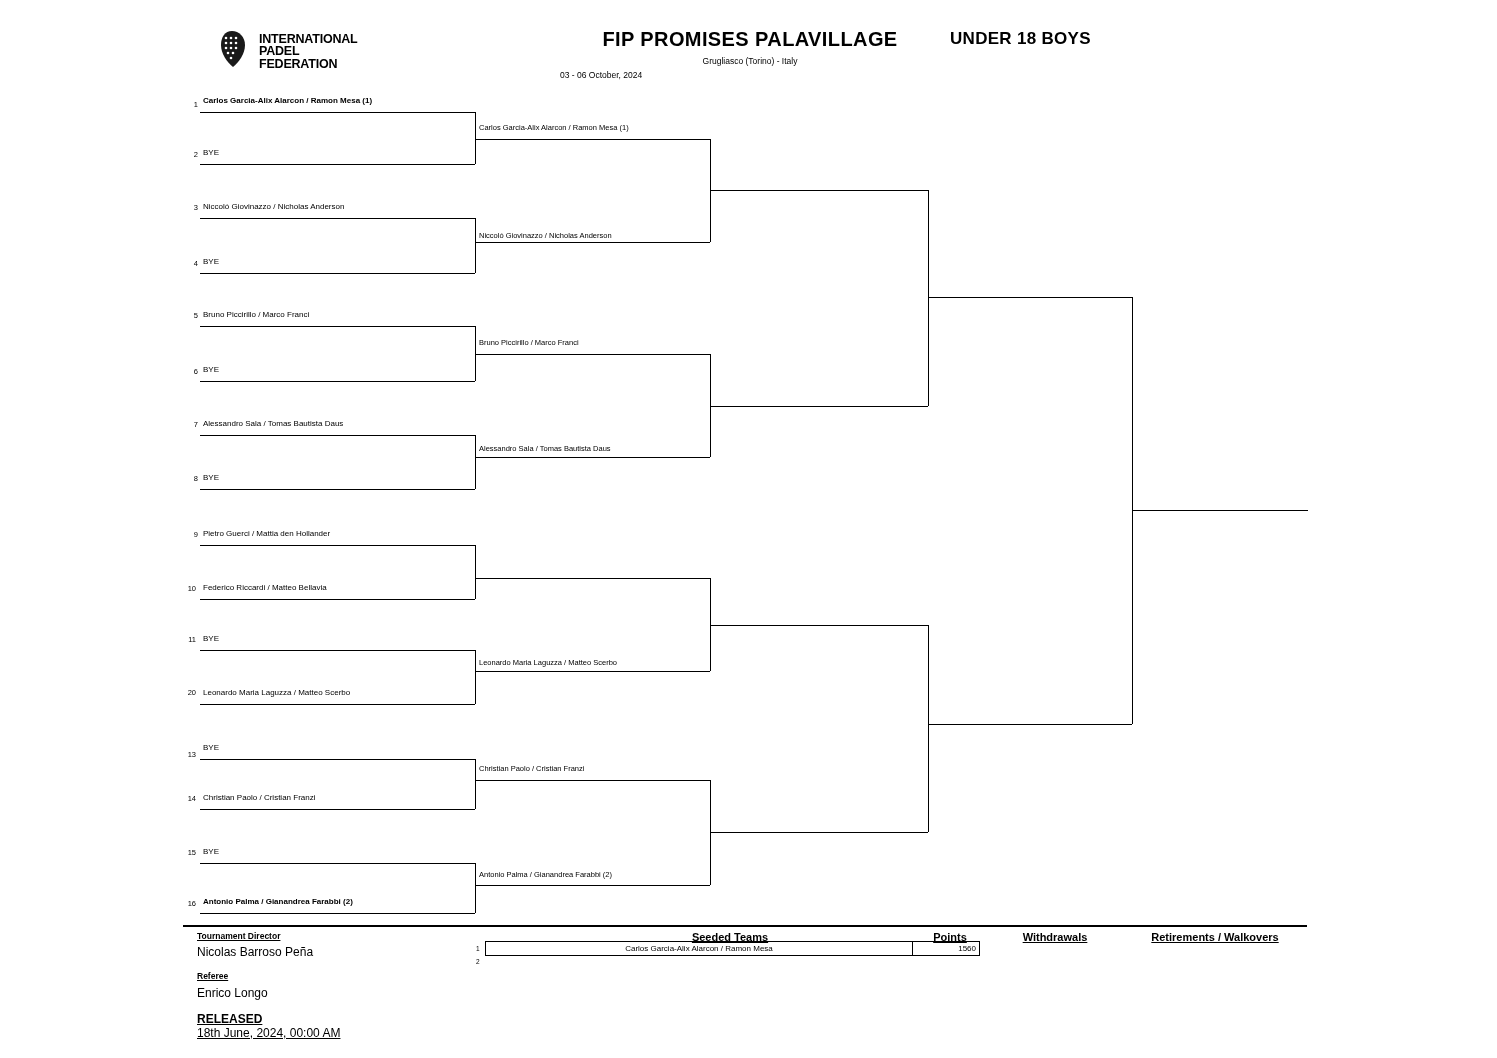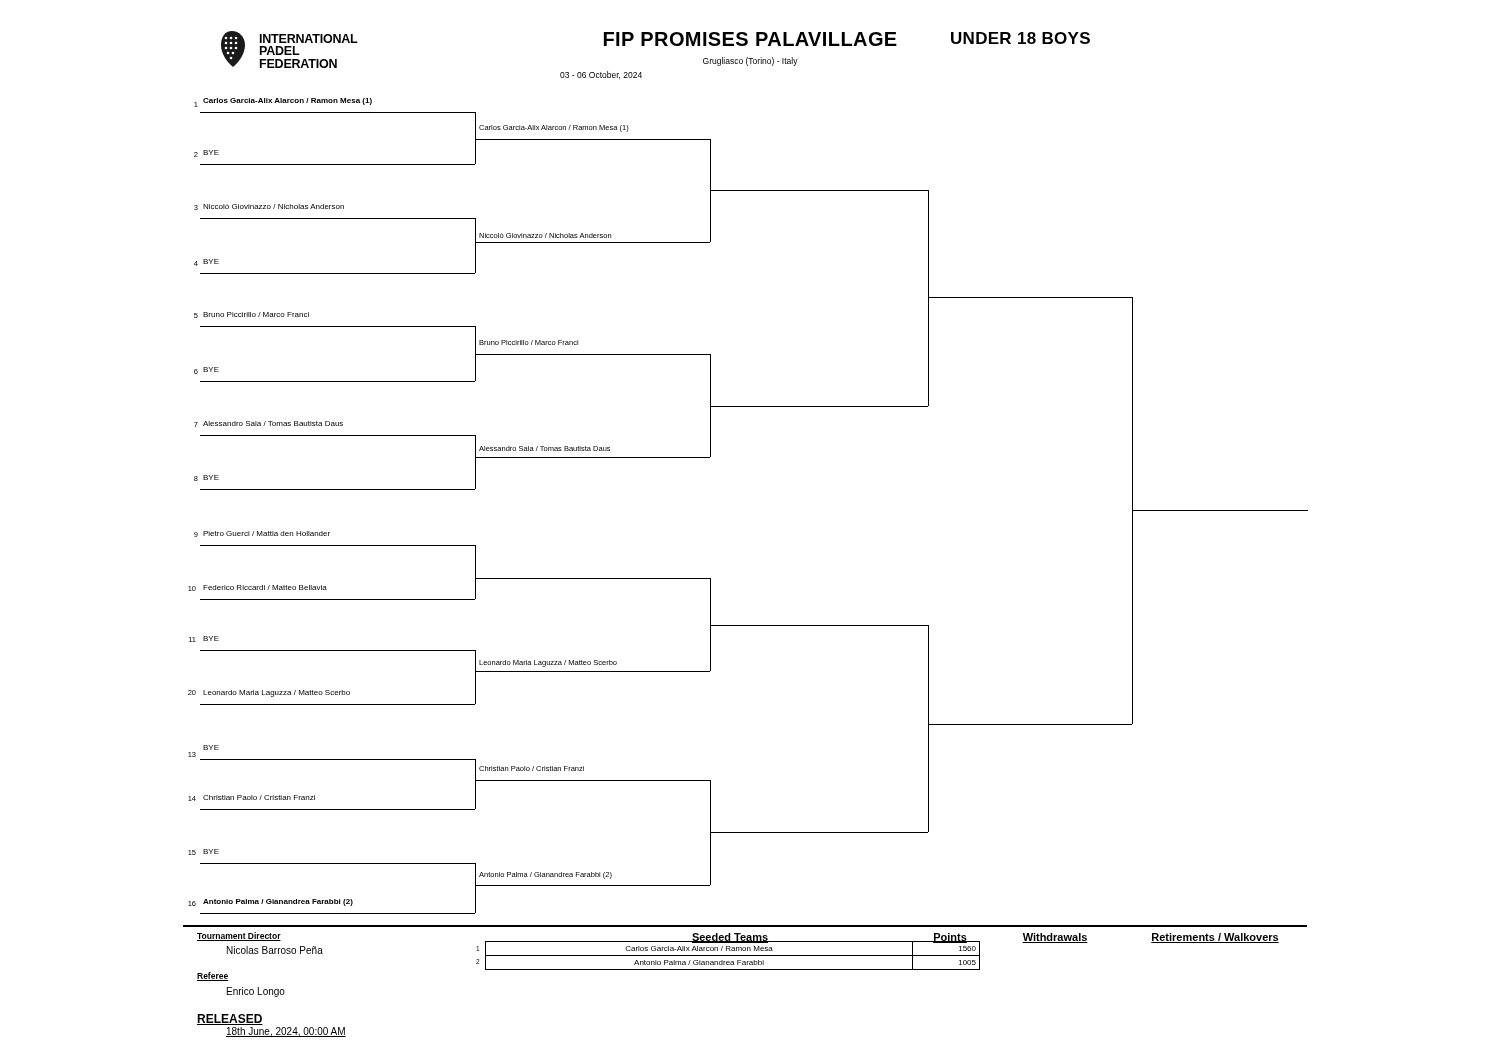--- a/index.html
+++ b/index.html
@@ -118,22 +118,21 @@
     background: #000;
   }
   .foot-head {
     position: absolute;
     font-size: 8.5px;
     font-weight: bold;
     text-decoration: underline;
   }
   .foot-val {
     position: absolute;
-    font-size: 10px;
-    margin-left: 29px;
+    font-size: 12px;
   }
   .seed-table {
     position: absolute;
     left: 485px;
     top: 941px;
     width: 495px;
     border-collapse: collapse;
     font-size: 8px;
   }
   .seed-table td {
@@ -337,20 +336,16 @@
 
   <div class="seed-idx" style="top:945px;">1</div>
   <div class="seed-idx" style="top:958px;">2</div>
 
   <table class="seed-table">
     <tbody>
       <tr>
         <td class="name">Carlos Garcia-Alix Alarcon / Ramon Mesa</td>
         <td class="pts">1560</td>
       </tr>
-      <tr>
-        <td class="name">Antonio Palma / Gianandrea Farabbi</td>
-        <td class="pts">1005</td>
-      </tr>
     </tbody>
   </table>
 
 </div>
 
 </body></html>

